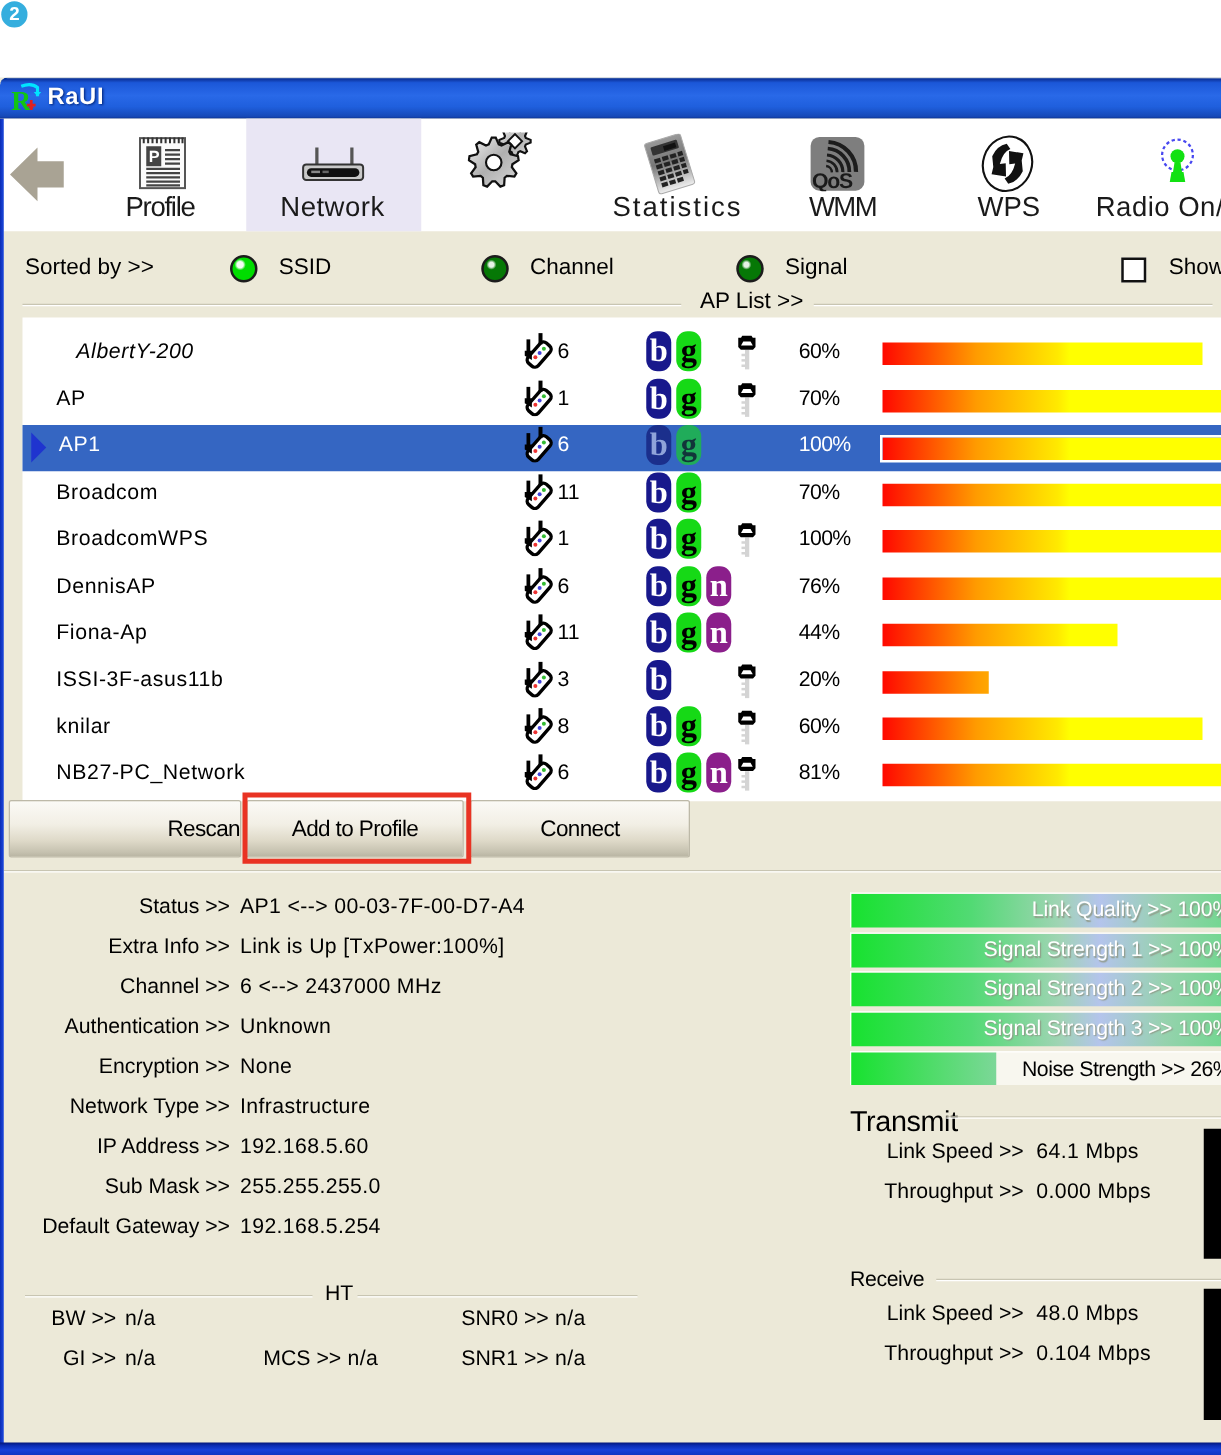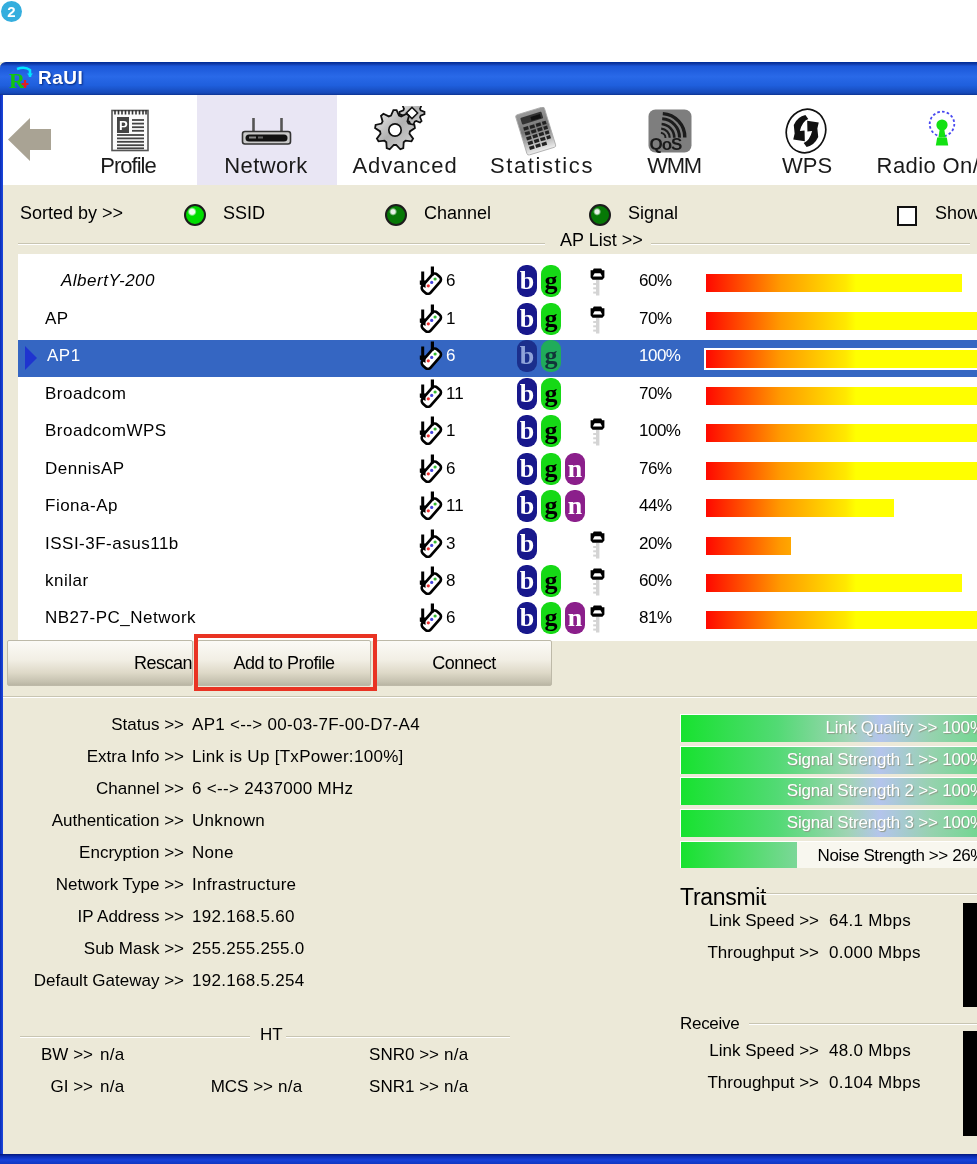--- a/index.html
+++ b/index.html
@@ -58,21 +58,20 @@
 <path d="M8 3 Q16 0 21 4 L21 11" fill="none" stroke="#00e5ff" stroke-width="2.5"></path>
 <path d="M21 11 L18 7.5 L24 7.5 Z" fill="#00e5ff"></path>
 <path d="M16 14 L16 22 M12.5 18 L19.5 18" stroke="#e02020" stroke-width="2.2"></path>
 <path d="M16 22 L13.8 19.5 L18.2 19.5 Z" fill="#e02020"></path>
 </svg></div>
     <div id="titletext" class="abs">RaUI</div>
     <div id="toolbar" class="abs">
       <div class="tab sel abs" style="left:194px;"></div>
       <div class="abs tablabel" style="left:25px; letter-spacing:-1px;">Profile</div>
       <div class="abs tablabel" style="left:163px; letter-spacing:0.4px;">Network</div>
-      <div class="abs tablabel" style="left:302px; letter-spacing:0.9px;">Advanced</div>
       <div class="abs tablabel" style="left:439px; letter-spacing:1.6px;">Statistics</div>
       <div class="abs tablabel" style="left:704px; letter-spacing:0;">WPS</div>
       <div class="abs tablabel" style="left:571px; letter-spacing:-1.3px;">WMM</div>
       <div class="abs tablabel" style="left:840px; letter-spacing:0.4px;">Radio On/Off</div>
       <div id="icons-holder" class="abs" style="left:0;top:0;width:974px;height:90px;">
       <svg class="abs" style="left:5px; top:22px;" width="44" height="45" viewBox="0 0 44 45" xmlns="http://www.w3.org/2000/svg">
 <path d="M0 22.5 L22 1 L22 12 L43 12 L43 33 L22 33 L22 44 Z" fill="#a9a394"></path>
 </svg>
       <svg class="abs" style="left:108px; top:13px;" width="38" height="44" viewBox="0 0 38 44" xmlns="http://www.w3.org/2000/svg">
 <rect x="1" y="2.5" width="36" height="40" fill="#fbfbfb" stroke="#555" stroke-width="1.6"></rect>

